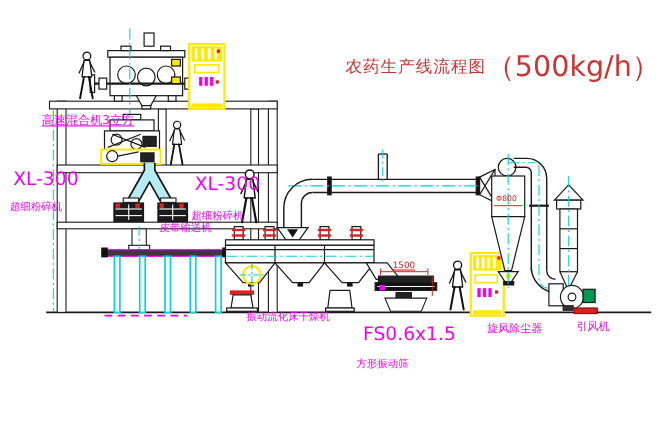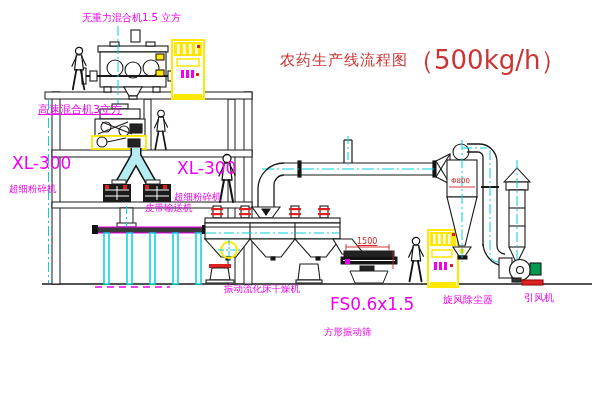--- a/index.html
+++ b/index.html
@@ -3,21 +3,21 @@
 <meta charset="utf-8">
 <style>
   html,body{margin:0;padding:0;background:#fff;}
   .stage{position:relative;width:600px;height:403px;background:#ffffff;overflow:hidden;
          font-family:"DejaVu Sans",sans-serif;}
   .stage svg{position:absolute;left:0;top:0;}
   .lbl{position:absolute;color:#f000f0;white-space:nowrap;line-height:1;}
   .dim{position:absolute;color:#d42222;white-space:nowrap;line-height:1;}
   .title{position:absolute;left:280px;top:42px;height:36px;display:flex;align-items:center;
          color:#cc3333;white-space:nowrap;}
-  .title .zh{font-size:15px;letter-spacing:1px;}
+  .title .zh{font-size:15px;letter-spacing:1px;margin-left:34px;}
   .title .cap{font-size:26px;letter-spacing:0px;}
 </style>
 </head>
 <body>
 
 <div class="stage">
 
 <svg width="600" height="403" viewBox="0 0 600 403">
   <defs>
     <symbol id="person" viewBox="0 0 26 52">
@@ -275,21 +275,20 @@
   <use href="#person" x="149" y="109" width="24" height="43"></use>
   <use href="#person" x="214" y="153" width="26" height="52"></use>
   <use href="#person" x="403" y="236" width="26" height="48"></use>
 </svg>
 
 <div class="title">
   <span class="zh">农药生产线流程图</span>
   <span class="cap">（500kg/h）</span>
 </div>
 
-<div class="lbl" style="left:82px;top:13px;font-size:10px;">无重力混合机1.5 立方</div>
 <div class="lbl" style="left:38px;top:104px;font-size:11px;text-decoration:underline;">高速混合机3立方</div>
 <div class="lbl" style="left:12px;top:155px;font-size:17px;">XL-300</div>
 <div class="lbl" style="left:9px;top:184px;font-size:9.5px;">超细粉碎机</div>
 <div class="lbl" style="left:177px;top:160px;font-size:17px;">XL-300</div>
 <div class="lbl" style="left:174px;top:192px;font-size:9.5px;">超细粉碎机</div>
 <div class="lbl" style="left:145px;top:203px;font-size:9.5px;">皮带输送机</div>
 <div class="lbl" style="left:224px;top:284px;font-size:9.5px;">振动流化床干燥机</div>
 <div class="lbl" style="left:324px;top:285px;font-size:9.5px;margin-top:42px;">方形振动筛</div>
 <div class="lbl" style="left:330px;top:296px;font-size:17px;">FS0.6x1.5</div>
 <div class="lbl" style="left:443px;top:295px;font-size:10px;">旋风除尘器</div>

